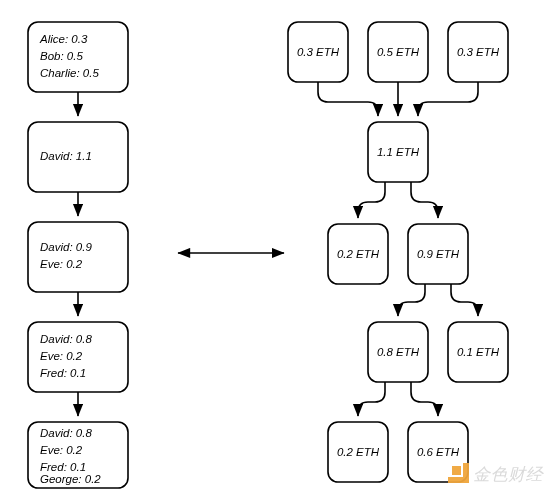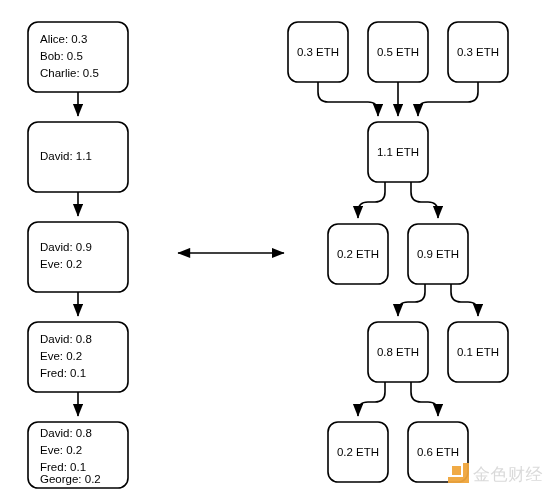--- a/index.html
+++ b/index.html
@@ -14,20 +14,21 @@
     position: relative;
     overflow: hidden;
     font-family: "Liberation Sans", sans-serif;
   }
   #diagram-root {
     position: absolute;
     left: 0;
     top: 0;
     width: 553px;
     height: 504px;
+    font-style: italic;
   }
   svg#diagram-svg {
     display: block;
     width: 553px;
     height: 504px;
     background: #ffffff;
   }
   .node-box {
     fill: #ffffff;
     stroke: #000000;

